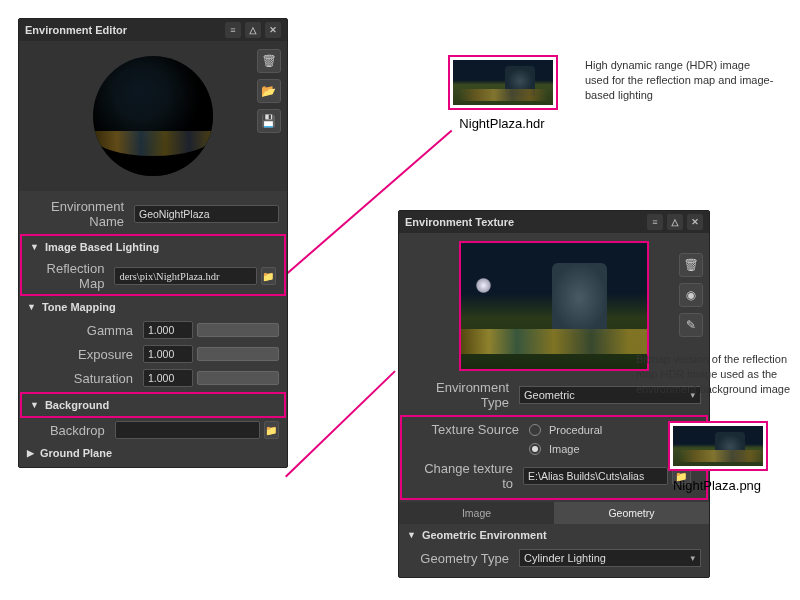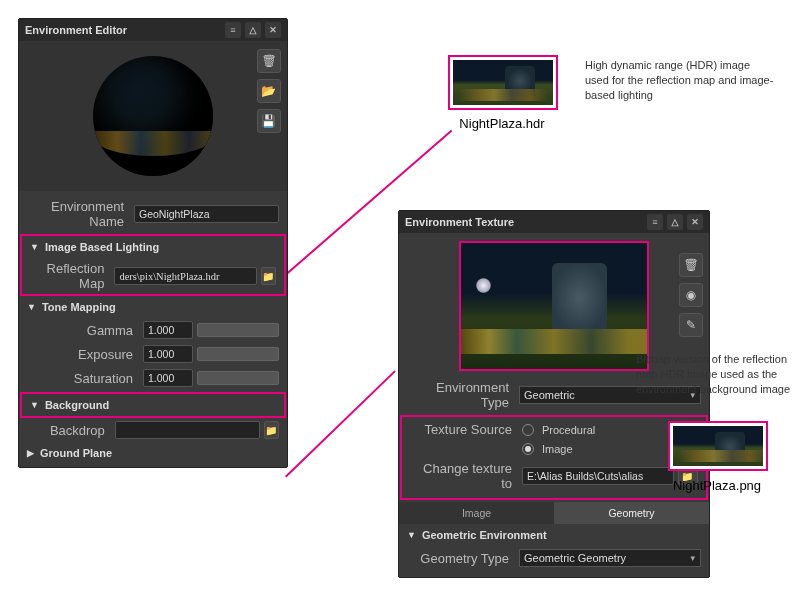--- a/index.html
+++ b/index.html
@@ -316,21 +316,21 @@
     </div>
   </div>
 
   <div class="field-row" style="margin-top:6px;">
     <div class="field-label" style="width:108px">Environment Type</div>
     <div class="dropdown">
         <span>Geometric</span>
       </div>
   </div>
 
-  <div class="highlight-pink" style="margin:4px 3px; padding:2px 0 4px;">
+  <div class="highlight-pink" style="margin:4px 3px; padding:2px 7px 4px;">
     <div class="field-row">
       <div class="field-label" style="width:108px">Texture Source</div>
       <span class="radio"></span>
       <span>Procedural</span>
     </div>
     <div class="field-row">
       <div class="field-label" style="width:108px"></div>
       <span class="radio checked"></span>
       <span>Image</span>
     </div>
@@ -346,21 +346,21 @@
     <div class="tab active">Geometry</div>
   </div>
 
   <div class="section-header">
     <span class="tri">▼</span>
     <span>Geometric Environment</span>
   </div>
   <div class="field-row" style="padding-bottom:10px;">
     <div class="field-label" style="width:108px">Geometry Type</div>
     <div class="dropdown">
-        <span>Geometric Geometry</span>
+        <span>Cylinder Lighting</span>
       </div>
   </div>
 </div>
 
 <div class="callout" style="left:448px; top:55px;">
   <div class="thumb-night"></div>
 </div>
 <div class="filename-caption" style="position:absolute; left:448px; top:108px; width:108px;">NightPlaza.hdr</div>
 <div class="caption" style="left:585px; top:58px; width:190px;">High dynamic range (HDR) image used for the reflection map and image-based lighting</div>
 

